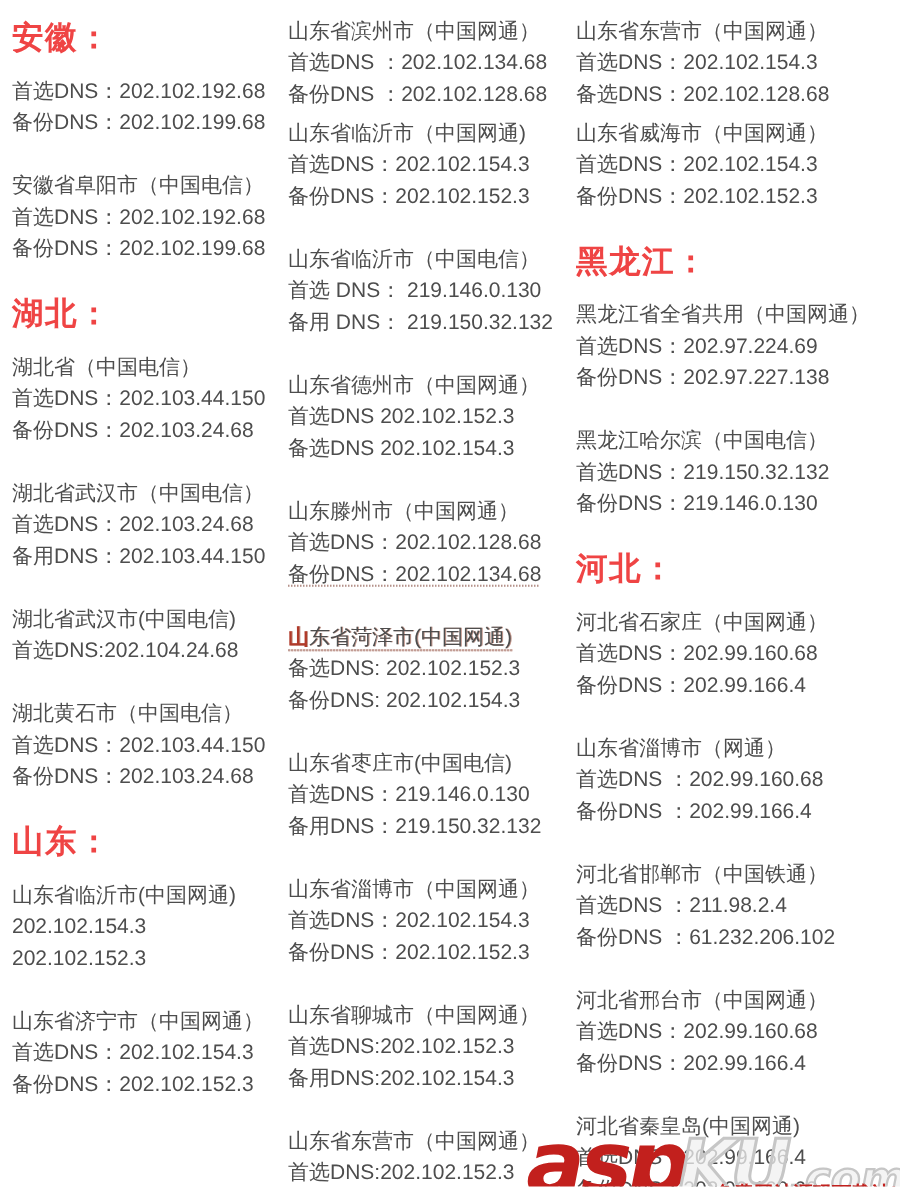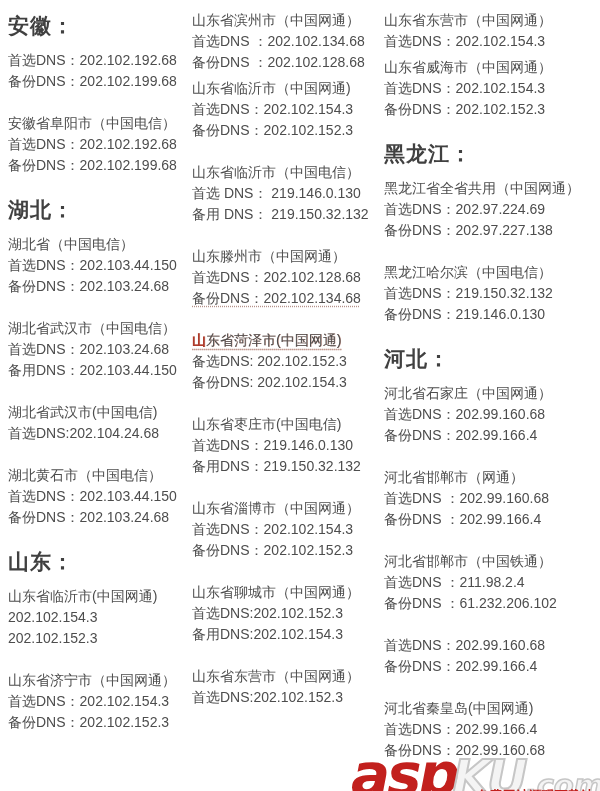--- a/index.html
+++ b/index.html
@@ -12,21 +12,21 @@
     color: #4d4d4d;
   }
   .page { position: absolute; inset: 0; }
   .col { position: absolute; top: 0; padding-top: 10px; }
   .col-1 { left: 8px;   width: 182px; }
   .col-2 { left: 192px; width: 190px; }
   .col-3 { left: 384px; width: 214px; }
   .heading {
     font-size: 21px;
     font-weight: bold;
-    color: #404040;
+    color: #ef4444;
     line-height: 26px;
     margin: 3px 0 11px 0;
     letter-spacing: 1px;
   }
   .entry { margin-bottom: 21px; }
   .entry.tight { margin-bottom: 5px; }
   .line {
     font-size: 14px;
     line-height: 21px;
     white-space: nowrap;
@@ -136,20 +136,25 @@
         <div class="line">山东省临沂市（中国网通)</div>
         <div class="line">首选DNS：202.102.154.3</div>
         <div class="line">备份DNS：202.102.152.3</div>
       </div>
       <div class="entry">
         <div class="line">山东省临沂市（中国电信）</div>
         <div class="line">首选 DNS： 219.146.0.130</div>
         <div class="line">备用 DNS： 219.150.32.132</div>
       </div>
       <div class="entry">
+        <div class="line">山东省德州市（中国网通）</div>
+        <div class="line">首选DNS 202.102.152.3</div>
+        <div class="line">备选DNS 202.102.154.3</div>
+      </div>
+      <div class="entry">
         <div class="line">山东滕州市（中国网通）</div>
         <div class="line">首选DNS：202.102.128.68</div>
         <div class="line dotted">备份DNS：202.102.134.68</div>
       </div>
       <div class="entry">
         <div class="line artifact">山东省菏泽市(中国网通)</div>
         <div class="line">备选DNS: 202.102.152.3</div>
         <div class="line">备份DNS: 202.102.154.3</div>
       </div>
       <div class="entry">
@@ -169,20 +174,21 @@
       </div>
       <div class="entry">
         <div class="line">山东省东营市（中国网通）</div>
         <div class="line">首选DNS:202.102.152.3</div>
       </div>
     </div>
   <div class="col col-3">
       <div class="entry tight">
         <div class="line">山东省东营市（中国网通）</div>
         <div class="line">首选DNS：202.102.154.3</div>
+        <div class="line">备选DNS：202.102.128.68</div>
       </div>
       <div class="entry">
         <div class="line">山东省威海市（中国网通）</div>
         <div class="line">首选DNS：202.102.154.3</div>
         <div class="line">备份DNS：202.102.152.3</div>
       </div>
       <div class="heading">黑龙江：</div>
       <div class="entry">
         <div class="line">黑龙江省全省共用（中国网通）</div>
         <div class="line">首选DNS：202.97.224.69</div>
@@ -193,30 +199,31 @@
         <div class="line">首选DNS：219.150.32.132</div>
         <div class="line">备份DNS：219.146.0.130</div>
       </div>
       <div class="heading">河北：</div>
       <div class="entry">
         <div class="line">河北省石家庄（中国网通）</div>
         <div class="line">首选DNS：202.99.160.68</div>
         <div class="line">备份DNS：202.99.166.4</div>
       </div>
       <div class="entry">
-        <div class="line">河北省邯郸市（网通）</div>
+        <div class="line">山东省淄博市（网通）</div>
         <div class="line">首选DNS ：202.99.160.68</div>
         <div class="line">备份DNS ：202.99.166.4</div>
       </div>
       <div class="entry">
         <div class="line">河北省邯郸市（中国铁通）</div>
         <div class="line">首选DNS ：211.98.2.4</div>
         <div class="line">备份DNS ：61.232.206.102</div>
       </div>
       <div class="entry">
+        <div class="line">河北省邢台市（中国网通）</div>
         <div class="line">首选DNS：202.99.160.68</div>
         <div class="line">备份DNS：202.99.166.4</div>
       </div>
       <div class="entry">
         <div class="line">河北省秦皇岛(中国网通)</div>
         <div class="line">首选DNS：202.99.166.4</div>
         <div class="line">备份DNS：202.99.160.68</div>
       </div>
     </div>
 

